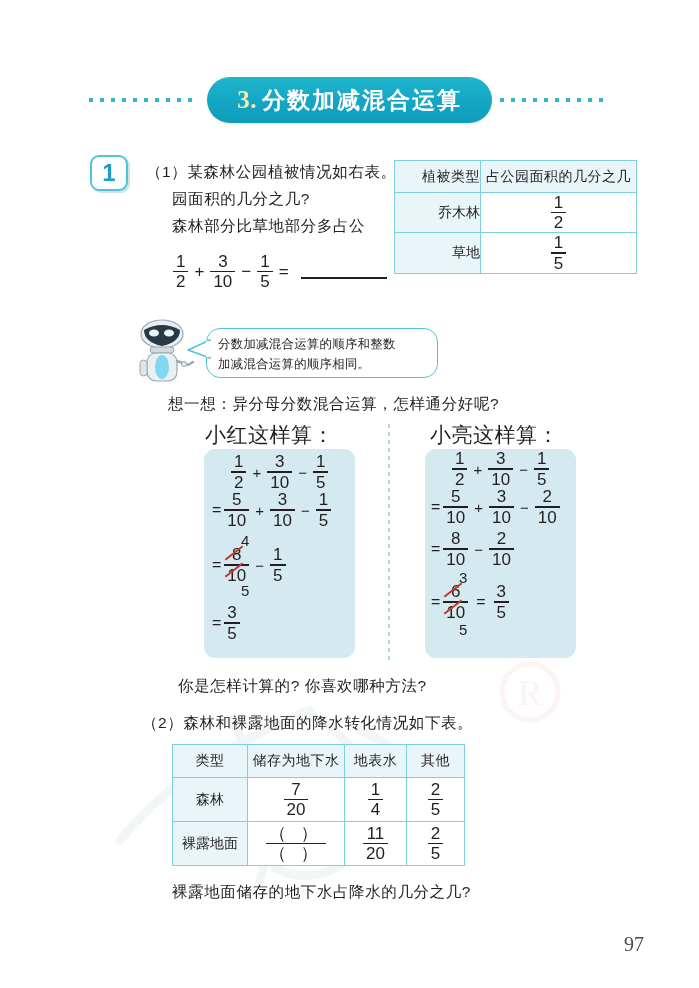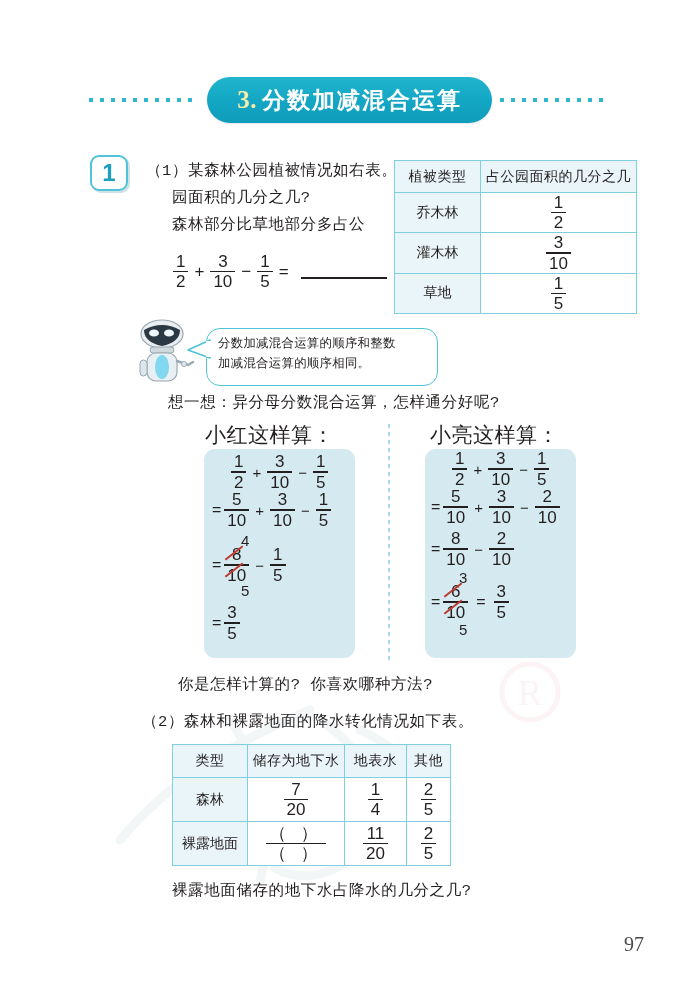--- a/index.html
+++ b/index.html
@@ -72,21 +72,21 @@
     background: #ffffff;
     color: #1f9fc0;
     font-size: 24px; font-weight: bold;
     display: flex; align-items: center; justify-content: center;
     box-shadow: 2px 2px 0 rgba(120,170,185,0.35);
     z-index: 2;
     font-family: "Liberation Sans", sans-serif;
   }
 
   
-  .cn { font-family: Liberation Mono, monospace; }
+  .cn { font-family: Liberation Sans, sans-serif; }
   .q-block { position: absolute; z-index: 2; }
   .q-line { font-size: 15.5px; line-height: 27px; letter-spacing: 0.6px; white-space: nowrap; }
 
   
   .frac {
     display: inline-flex; flex-direction: column;
     align-items: center; justify-content: center;
     vertical-align: middle;
     margin: 0 3px;
     line-height: 1;
@@ -109,31 +109,31 @@
   #table-veg {
     position: absolute; left: 394px; top: 160px; z-index: 2;
     border-collapse: collapse;
     font-size: 14px;
   }
   #table-veg td {
     border: 1px solid #7ecfe0;
     text-align: center;
     padding: 0;
   }
-  #table-veg .c-label { width: 86px; background: #e9f5f9; }
+  #table-veg .c-label { width: 86px; background: #e9f5f9; text-align: right; }
   #table-veg .c-val   { width: 156px; background: #ffffff; }
   #table-veg tr.head td { height: 32px; background: #e9f5f9; letter-spacing: 0.5px; }
   #table-veg tr.body td { height: 40px; }
   #table-veg .cellwrap { display:flex; align-items:center; justify-content:center; height:100%; }
 
   
   #robot { position: absolute; left: 136px; top: 316px; width: 62px; height: 72px; z-index: 3; }
   #bubble {
     position: absolute; left: 206px; top: 328px;
-    width: 232px; height: 58px;
+    width: 232px; height: 50px;
     background: #ffffff;
     border: 1.6px solid #4fc3d9;
     border-radius: 14px;
     z-index: 2;
     padding: 5px 11px;
   }
   #bubble .bl { font-size: 12.4px; line-height: 20px; letter-spacing: 0.3px; color: #231f20; }
   #bubble-tail { position: absolute; left: 186px; top: 338px; z-index: 3; }
 
   
@@ -173,21 +173,21 @@
   #part2-line { position: absolute; left: 142px; top: 709px; z-index: 2; }
 
   #table-water {
     position: absolute; left: 172px; top: 744px; z-index: 2;
     border-collapse: collapse; font-size: 14px;
   }
   #table-water td { border: 1px solid #7ecfe0; text-align: center; padding: 0; }
   #table-water .c0 { width: 75px; background: #e9f5f9; }
   #table-water .c1 { width: 97px; background: #ffffff; }
   #table-water .c2 { width: 62px; background: #ffffff; }
-  #table-water .c3 { width: 44px; background: #ffffff; }
+  #table-water .c3 { width: 58px; background: #ffffff; }
   #table-water tr.head td { height: 33px; background: #e9f5f9; letter-spacing: 0.5px; }
   #table-water tr.body td { height: 44px; }
   #table-water .cellwrap { display:flex; align-items:center; justify-content:center; height:100%; }
   .paren { font-family: "Liberation Sans", sans-serif; letter-spacing: 5px; }
 
   #final-q { position: absolute; left: 172px; top: 878px; z-index: 2; }
 
   
   #page-num {
     position: absolute; right: 55px; bottom: 32px;
@@ -260,32 +260,20 @@
       <div class="cellwrap">
             <span class="frac fz">
         <span class="n">1</span>
         <span class="bar"></span>
         <span class="d">2</span>
       </span>
           </div>
     </td>
   </tr>
   <tr class="body">
-    <td class="c-label cn">灌木林</td>
-    <td class="c-val">
-      <div class="cellwrap">
-            <span class="frac fz">
-        <span class="n">3</span>
-        <span class="bar"></span>
-        <span class="d">10</span>
-      </span>
-          </div>
-    </td>
-  </tr>
-  <tr class="body">
     <td class="c-label cn">草地</td>
     <td class="c-val">
       <div class="cellwrap">
             <span class="frac fz">
         <span class="n">1</span>
         <span class="bar"></span>
         <span class="d">5</span>
       </span>
           </div>
     </td>

